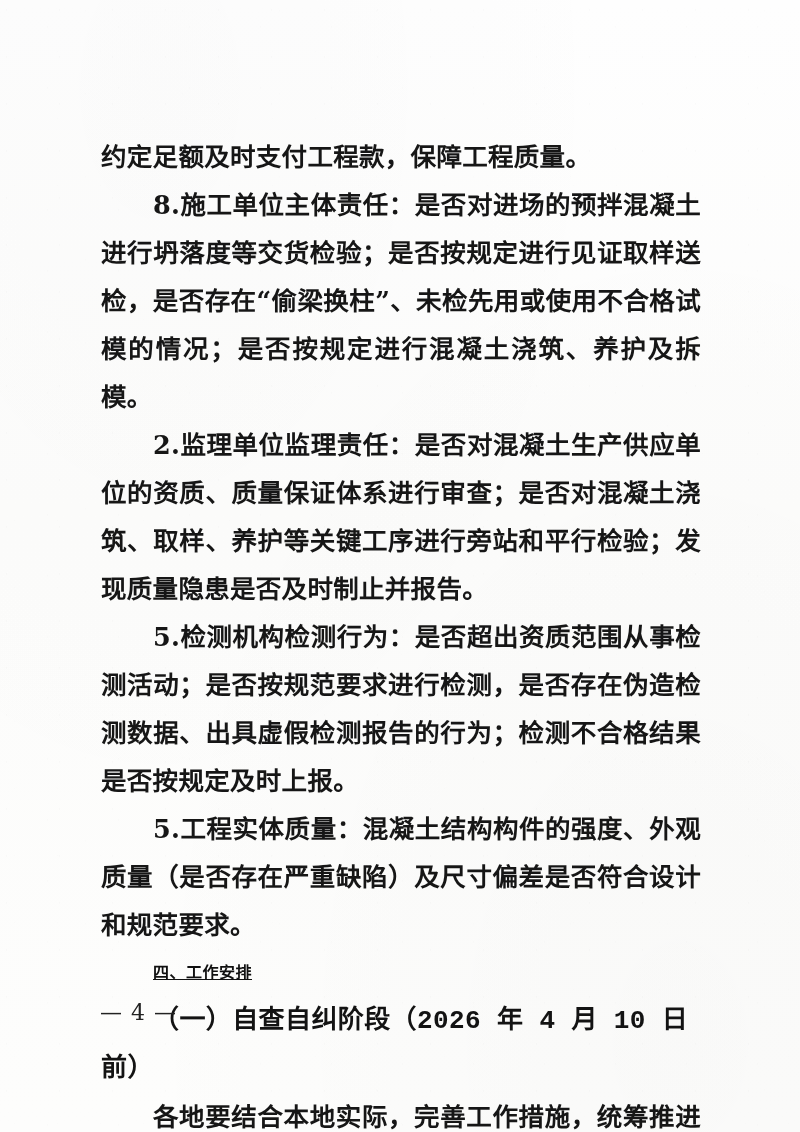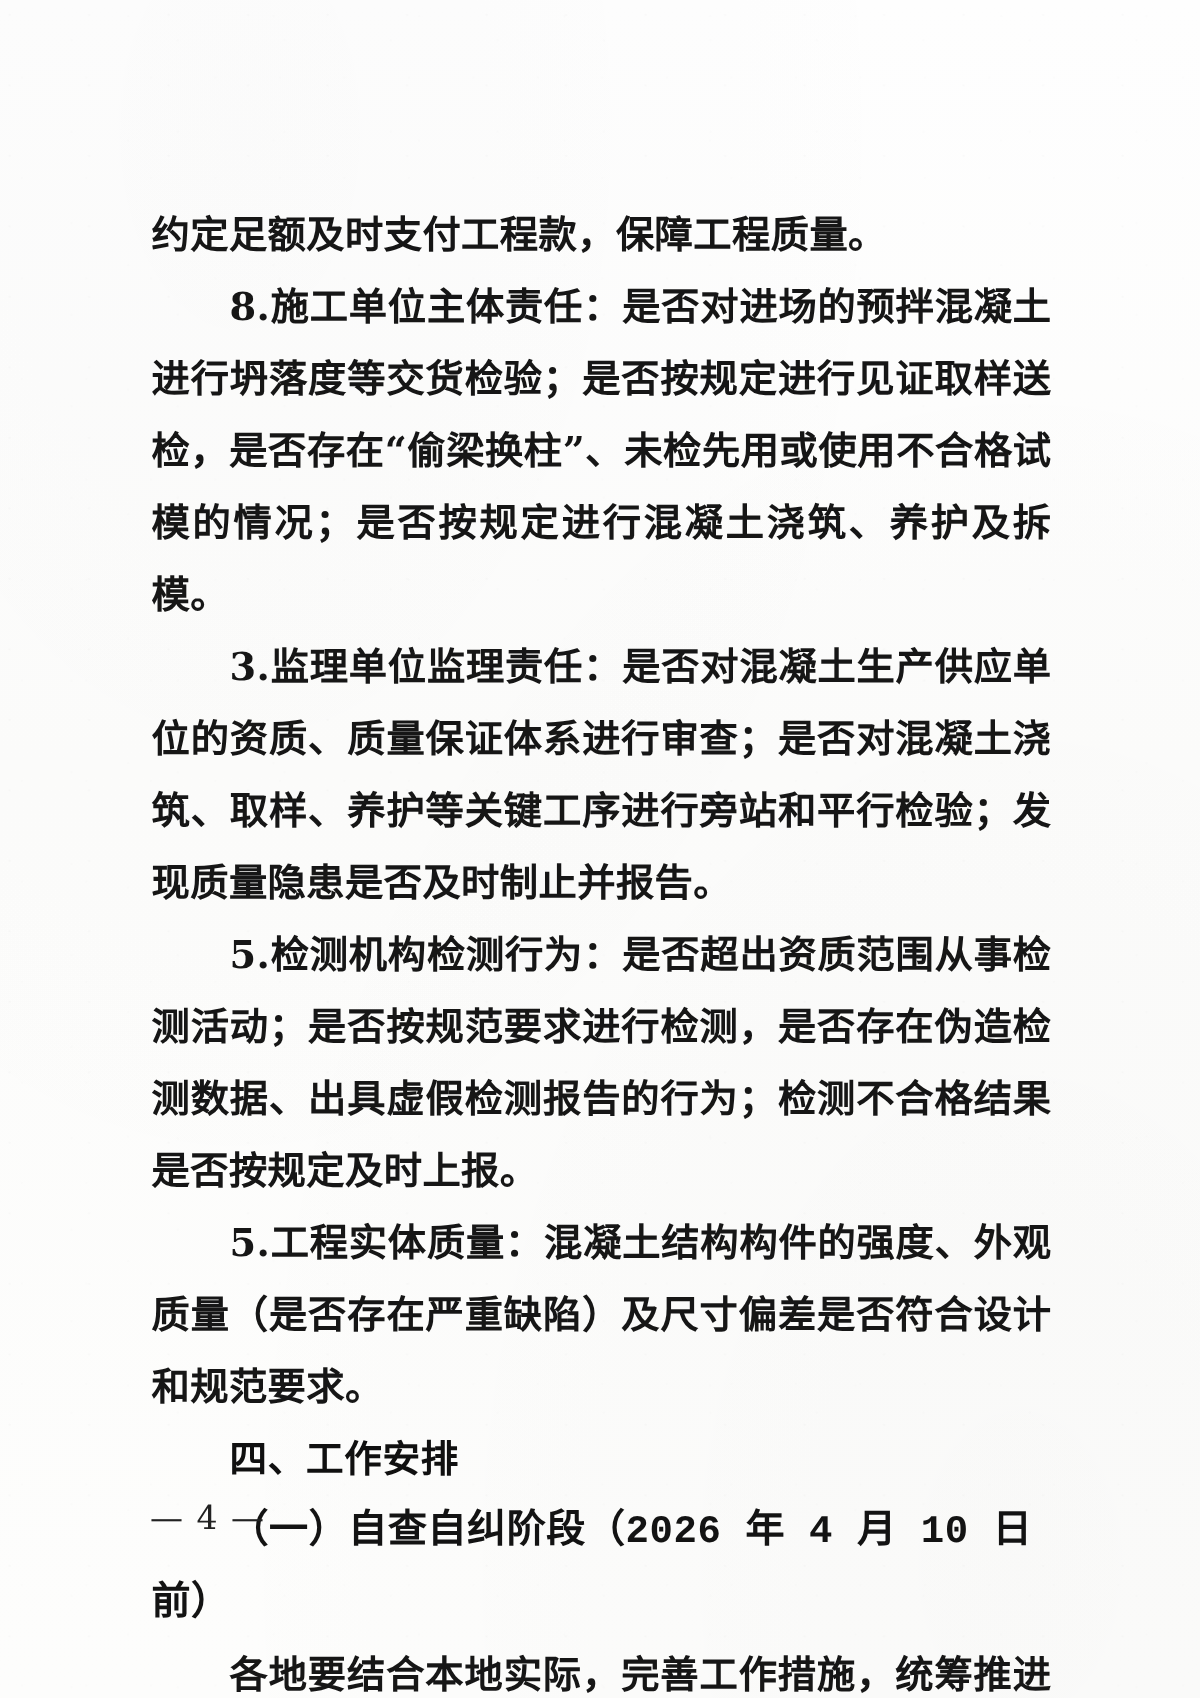--- a/index.html
+++ b/index.html
@@ -49,27 +49,28 @@
   .p.cont {            
     text-indent: 0;
   }
   .p.indent {          
     text-indent: 52px;
   }
 
   
   .h-section {
     font-family: "DejaVu Sans", "Liberation Sans", sans-serif;
-    font-size: 25px;
+    font-size: 16px;
     font-weight: 700;
     line-height: 48px;
     text-indent: 52px;
     margin: 0;
     letter-spacing: 0.5px;
     color: #101010;
+    text-decoration: underline;
   }
 
   
   .h-sub {
     font-family: Liberation Mono, monospace;
     font-size: 26px;
     font-weight: 700;
     line-height: 48px;
     text-indent: 52px;
     margin: 0;
@@ -106,21 +107,21 @@
 <body>
 
 <div class="page">
 
   <div class="content">
 
     <p class="p cont">约定足额及时支付工程款，保障工程质量。</p>
 
     <p class="p indent">8.施工单位主体责任：是否对进场的预拌混凝土进行坍落度等交货检验；是否按规定进行见证取样送检，是否存在“偷梁换柱”、未检先用或使用不合格试模的情况；是否按规定进行混凝土浇筑、养护及拆模。</p>
 
-    <p class="p indent">3.监理单位监理责任：是否对混凝土生产供应单位的资质、质量保证体系进行审查；是否对混凝土浇筑、取样、养护等关键工序进行旁站和平行检验；发现质量隐患是否及时制止并报告。</p>
+    <p class="p indent">2.监理单位监理责任：是否对混凝土生产供应单位的资质、质量保证体系进行审查；是否对混凝土浇筑、取样、养护等关键工序进行旁站和平行检验；发现质量隐患是否及时制止并报告。</p>
 
     <p class="p indent">5.检测机构检测行为：是否超出资质范围从事检测活动；是否按规范要求进行检测，是否存在伪造检测数据、出具虚假检测报告的行为；检测不合格结果是否按规定及时上报。</p>
 
     <p class="p indent">5.工程实体质量：混凝土结构构件的强度、外观质量（是否存在严重缺陷）及尺寸偏差是否符合设计和规范要求。</p>
 
     <h2 class="h-section">四、工作安排</h2>
 
     <h3 class="h-sub">（一）自查自纠阶段（2026 年 4 月 10 日前）</h3>
 
     <p class="p indent">各地要结合本地实际，完善工作措施，统筹推进各项工作落地见效。全面动员房屋建筑及市政基础设施工程预拌混凝土生产企业和施工总承包单位，对照专项整治内容开展自查自纠，形成问题清单与整改台账。各单位需将自检情况及时上报至当地住房和城乡建设部门。</p>

